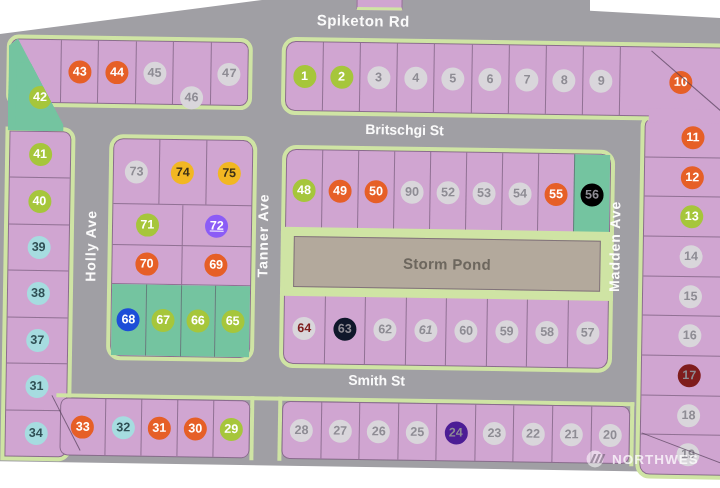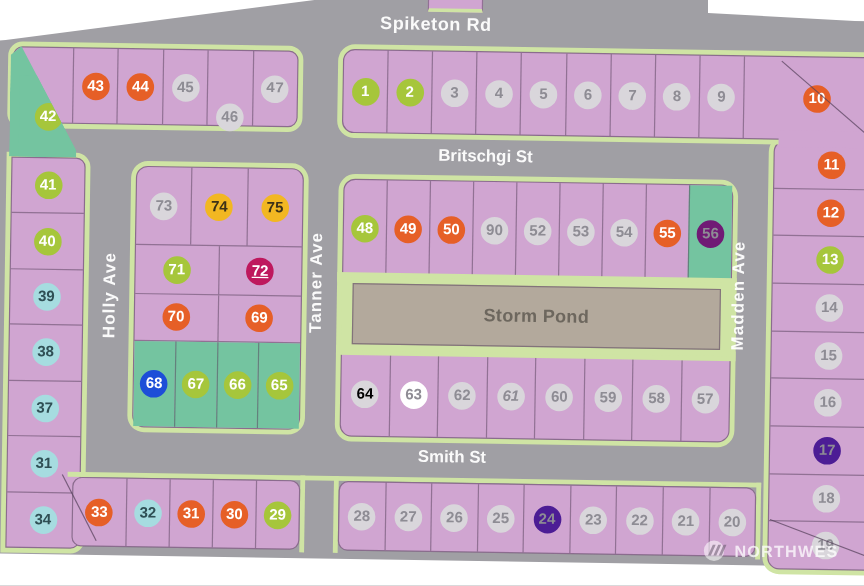--- a/index.html
+++ b/index.html
@@ -192,21 +192,21 @@
         </div>
         <div class="lot">
           <span class="badge" style="background: rgb(242, 183, 34); color: rgb(60, 49, 24);">75</span>
         </div>
       </div>
       <div class="lot-row">
         <div class="lot">
           <span class="badge" style="background: rgb(166, 198, 59); color: rgb(255, 255, 255);">71</span>
         </div>
         <div class="lot">
-          <span class="badge" style="background: #be185d; color: rgb(255, 255, 255); text-decoration: underline;">72</span>
+          <span class="badge" style="background: #8b5cf6; color: rgb(255, 255, 255); text-decoration: underline;">72</span>
         </div>
       </div>
       <div class="lot-row">
         <div class="lot">
           <span class="badge" style="background: rgb(230, 95, 39); color: rgb(255, 255, 255);">70</span>
         </div>
         <div class="lot">
           <span class="badge" style="background: rgb(230, 95, 39); color: rgb(255, 255, 255);">69</span>
         </div>
       </div>
@@ -251,21 +251,21 @@
           <span class="badge" style="background: rgb(217, 214, 219); color: rgb(142, 140, 148);">15</span>
         </div>
       </div>
       <div class="lot-row">
         <div class="lot">
           <span class="badge" style="background: rgb(217, 214, 219); color: rgb(142, 140, 148);">16</span>
         </div>
       </div>
       <div class="lot-row">
         <div class="lot">
-          <span class="badge" style="background: #4c1d95; color: rgb(142, 140, 148);">17</span>
+          <span class="badge" style="background: #7f1d1d; color: rgb(142, 140, 148);">17</span>
         </div>
       </div>
       <div class="lot-row">
         <div class="lot">
           <span class="badge" style="background: rgb(217, 214, 219); color: rgb(142, 140, 148);">18</span>
         </div>
       </div>
       <div class="lot-row">
         <div class="lot">
           <span class="badge" style="background: rgb(217, 214, 219); color: rgb(142, 140, 148);">19</span>
@@ -327,34 +327,34 @@
         <div class="lot">
           <span class="badge" style="background: rgb(217, 214, 219); color: rgb(142, 140, 148);">53</span>
         </div>
         <div class="lot">
           <span class="badge" style="background: rgb(217, 214, 219); color: rgb(142, 140, 148);">54</span>
         </div>
         <div class="lot">
           <span class="badge" style="background: rgb(230, 95, 39); color: rgb(255, 255, 255);">55</span>
         </div>
         <div class="lot teal">
-          <span class="badge" style="background: #701a75; color: rgb(142, 140, 148);">56</span>
+          <span class="badge" style="background: #000000; color: rgb(142, 140, 148);">56</span>
         </div>
       </div>
     </div>
   <div id="pond">
     <div class="pond-inner">Storm Pond</div>
   </div>
   <div class="block" id="b-rm2">
       <div class="lot-row">
         <div class="lot">
-          <span class="badge" style="background: rgb(217, 214, 219); color: #000000;">64</span>
-        </div>
-        <div class="lot">
-          <span class="badge" style="background: #ffffff; color: rgb(142, 140, 148);">63</span>
+          <span class="badge" style="background: rgb(217, 214, 219); color: #7f1d1d;">64</span>
+        </div>
+        <div class="lot">
+          <span class="badge" style="background: #0f172a; color: rgb(142, 140, 148);">63</span>
         </div>
         <div class="lot">
           <span class="badge" style="background: rgb(217, 214, 219); color: rgb(142, 140, 148);">62</span>
         </div>
         <div class="lot">
           <span class="badge" style="background: rgb(217, 214, 219); color: rgb(142, 140, 148); font-style: italic;">61</span>
         </div>
         <div class="lot">
           <span class="badge" style="background: rgb(217, 214, 219); color: rgb(142, 140, 148);">60</span>
         </div>

